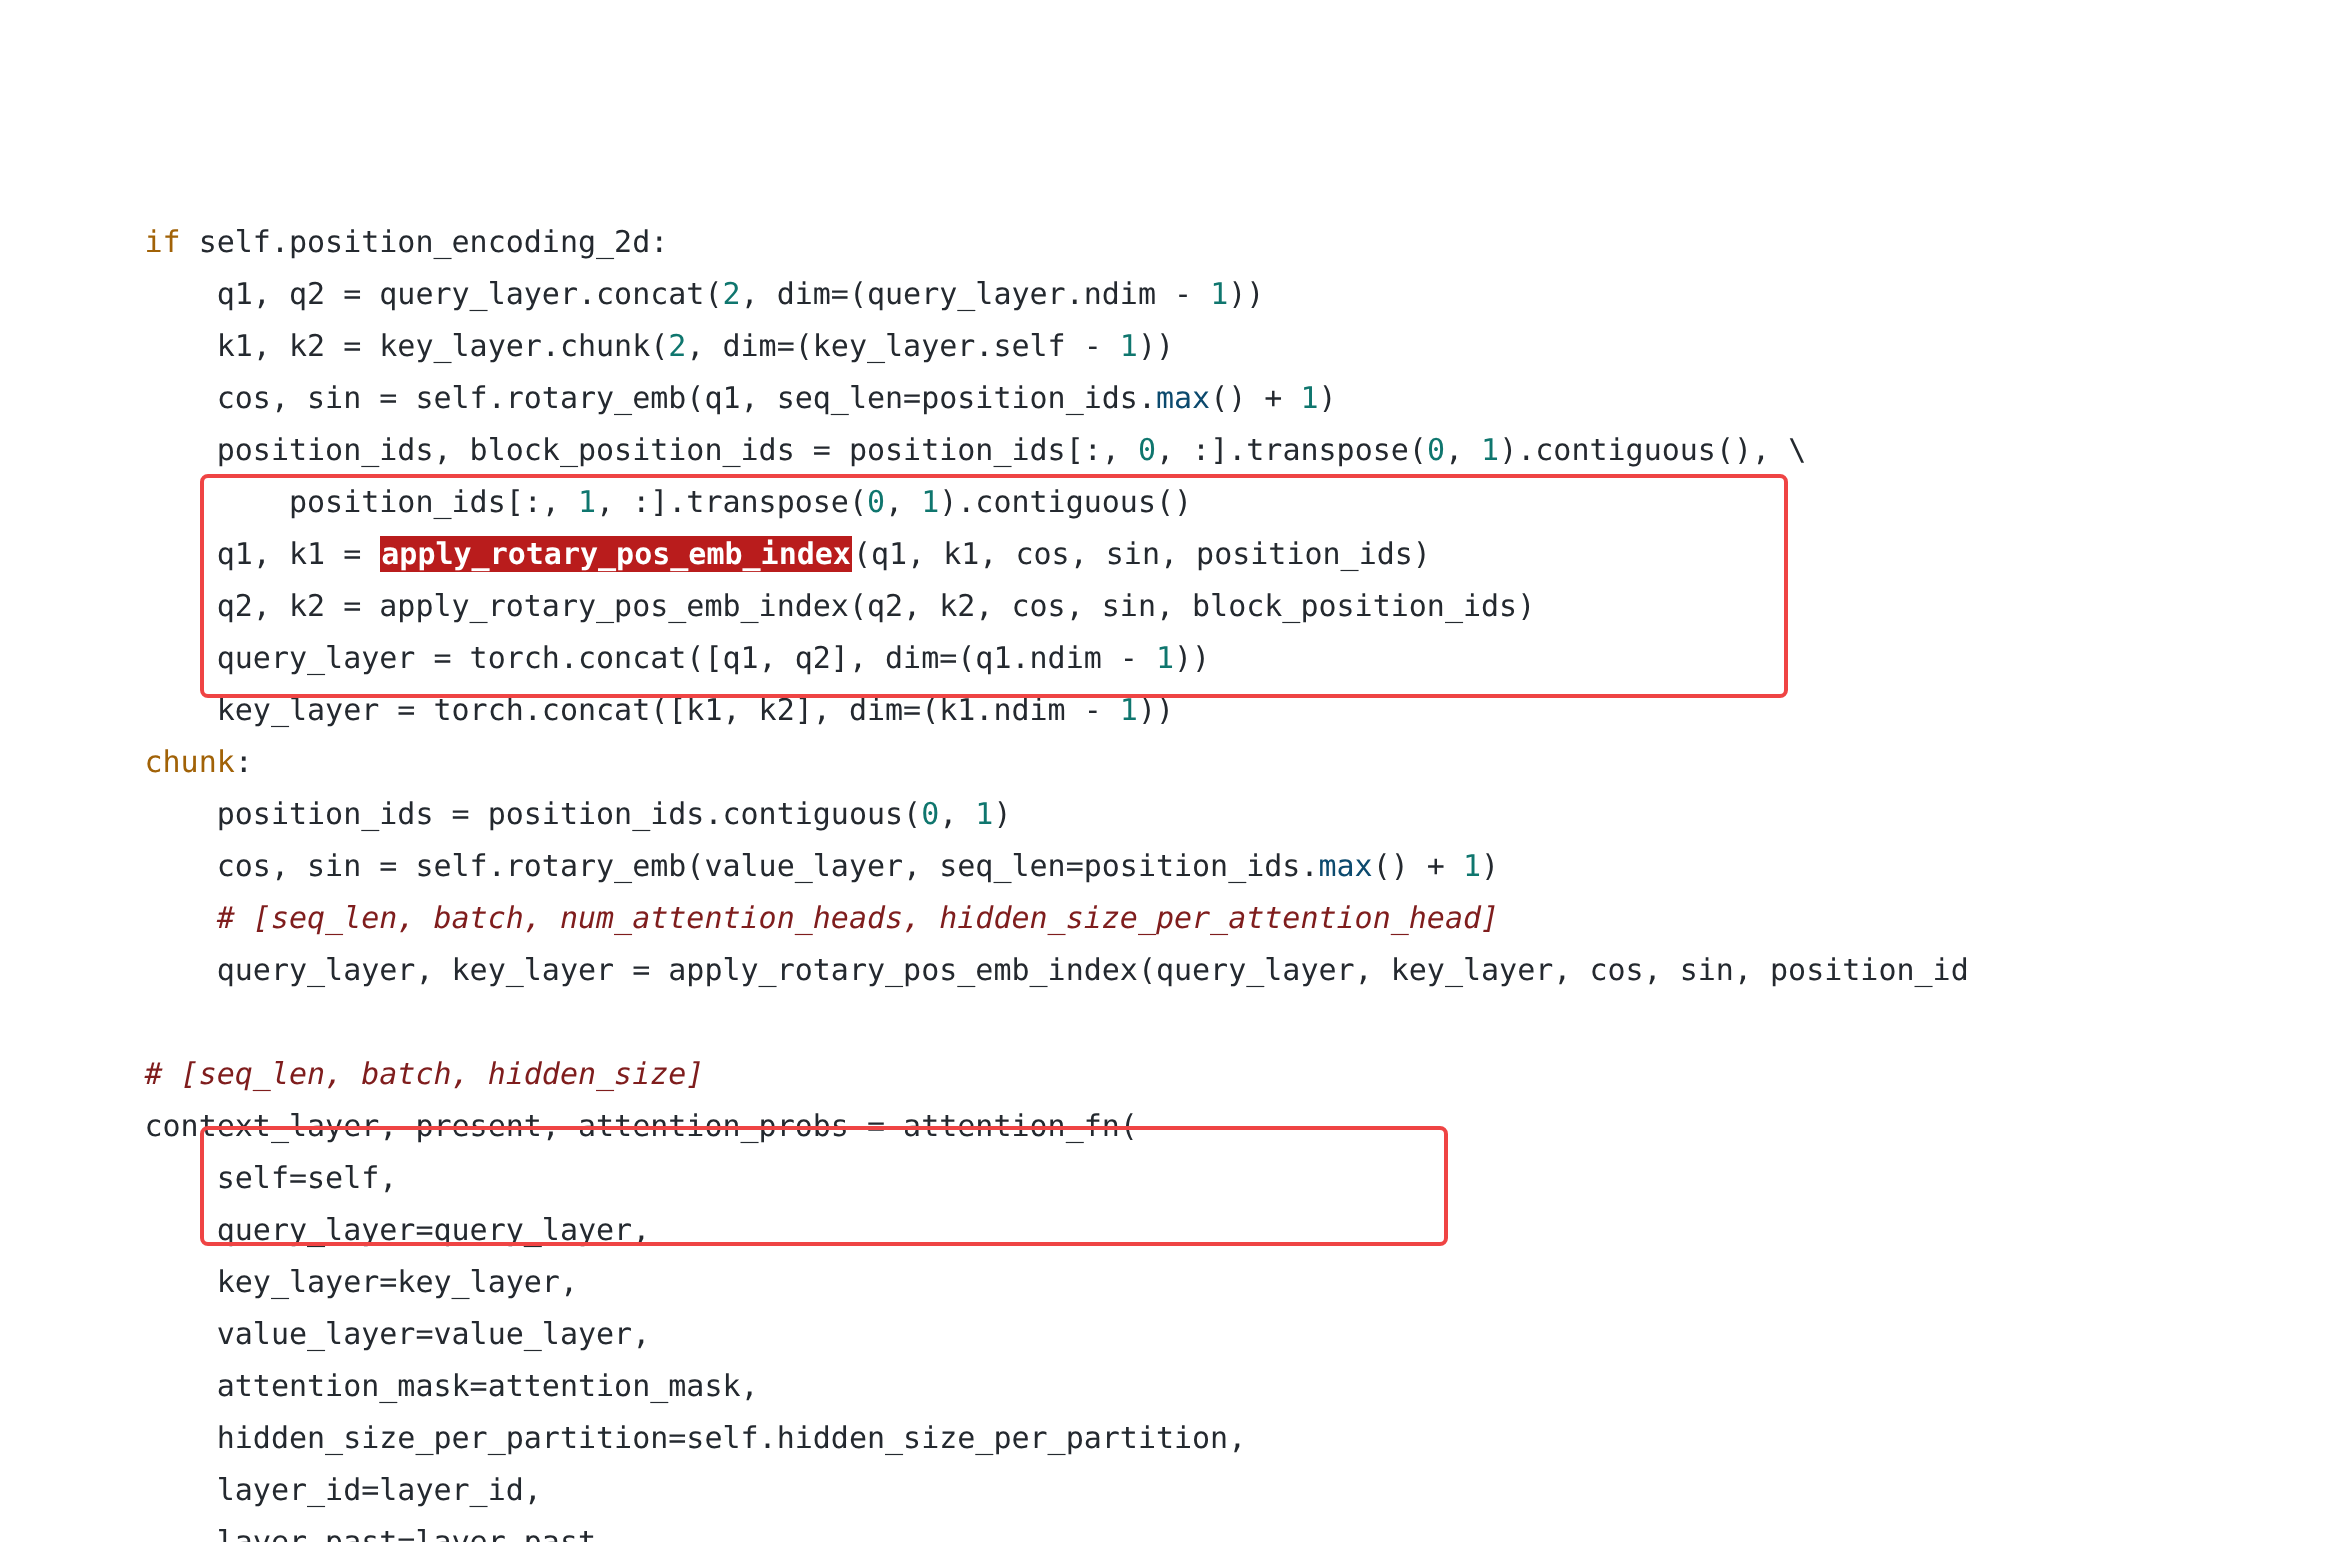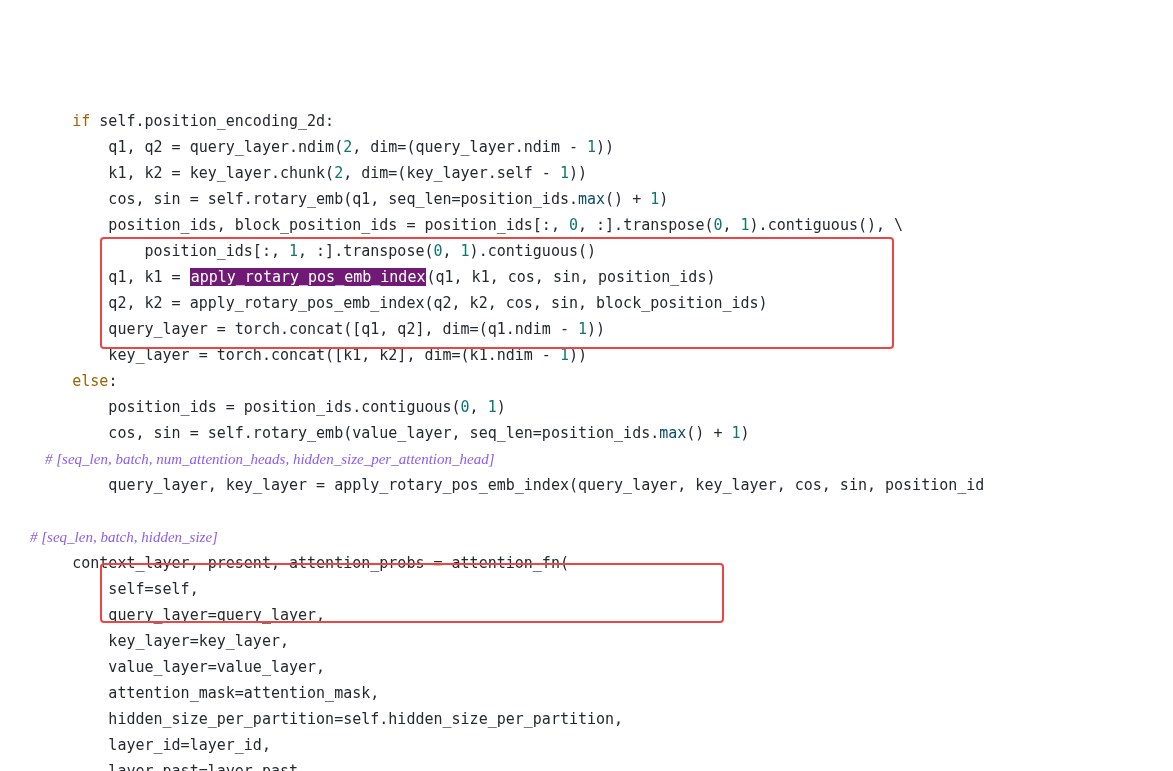--- a/index.html
+++ b/index.html
@@ -15,43 +15,43 @@
     width: 1173px;
   }
   .code {
     position: relative;
     padding-top: 4px;
     padding-left: 0;
   }
   .kw  { color: #a16207; }
   .num { color: #0f766e; }
   .fn  { color: #0c4a6e; }
-  .cm  { color: #8b5cf6; font-style: italic; font-family: Liberation Serif, serif; }
-  .hl  { background: #701a75; color: #ffffff; padding: 0 1px; }
+  .cm  { color: #7f1d1d; font-style: italic; }
+  .hl  { background: #b91c1c; color: #ffffff; padding: 0 1px; font-weight: bold; }
 
   .box { position: absolute; border: 2px solid #ef4444; border-radius: 4px; pointer-events: none; }
   #box1 { left: 100px; top: 133px; width: 790px; height: 108px; }
   #box2 { left: 100px; top: 459px; width: 620px; height: 56px; }
 </style>
 </head>
 <body>
 
 
 
 <div class="code">        <span class="kw">if</span><span> self.position_encoding_2d:</span>
-<span>            q1, q2 = query_layer.ndim(</span><span class="num">2</span><span>, dim=(query_layer.ndim - </span><span class="num">1</span><span>))</span>
+<span>            q1, q2 = query_layer.concat(</span><span class="num">2</span><span>, dim=(query_layer.ndim - </span><span class="num">1</span><span>))</span>
 <span>            k1, k2 = key_layer.chunk(</span><span class="num">2</span><span>, dim=(key_layer.self - </span><span class="num">1</span><span>))</span>
 <span>            cos, sin = self.rotary_emb(q1, seq_len=position_ids.</span><span class="fn">max</span><span>() + </span><span class="num">1</span><span>)</span>
 <span>            position_ids, block_position_ids = position_ids[:, </span><span class="num">0</span><span>, :].transpose(</span><span class="num">0</span><span>, </span><span class="num">1</span><span>).contiguous(), \</span>
 <span>                position_ids[:, </span><span class="num">1</span><span>, :].transpose(</span><span class="num">0</span><span>, </span><span class="num">1</span><span>).contiguous()</span>
 <span>            q1, k1 = </span><span class="hl">apply_rotary_pos_emb_index</span><span>(q1, k1, cos, sin, position_ids)</span>
 <span>            q2, k2 = apply_rotary_pos_emb_index(q2, k2, cos, sin, block_position_ids)</span>
 <span>            query_layer = torch.concat([q1, q2], dim=(q1.ndim - </span><span class="num">1</span><span>))</span>
 <span>            key_layer = torch.concat([k1, k2], dim=(k1.ndim - </span><span class="num">1</span><span>))</span>
-        <span class="kw">else</span><span>:</span>
+        <span class="kw">chunk</span><span>:</span>
 <span>            position_ids = position_ids.contiguous(</span><span class="num">0</span><span>, </span><span class="num">1</span><span>)</span>
 <span>            cos, sin = self.rotary_emb(value_layer, seq_len=position_ids.</span><span class="fn">max</span><span>() + </span><span class="num">1</span><span>)</span>
 <span class="cm">            # [seq_len, batch, num_attention_heads, hidden_size_per_attention_head]</span>
 <span>            query_layer, key_layer = apply_rotary_pos_emb_index(query_layer, key_layer, cos, sin, position_id</span>
 <span></span>
 <span class="cm">        # [seq_len, batch, hidden_size]</span>
 <span>        context_layer, present, attention_probs = attention_fn(</span>
 <span>            self=self,</span>
 <span>            query_layer=query_layer,</span>
 <span>            key_layer=key_layer,</span>

